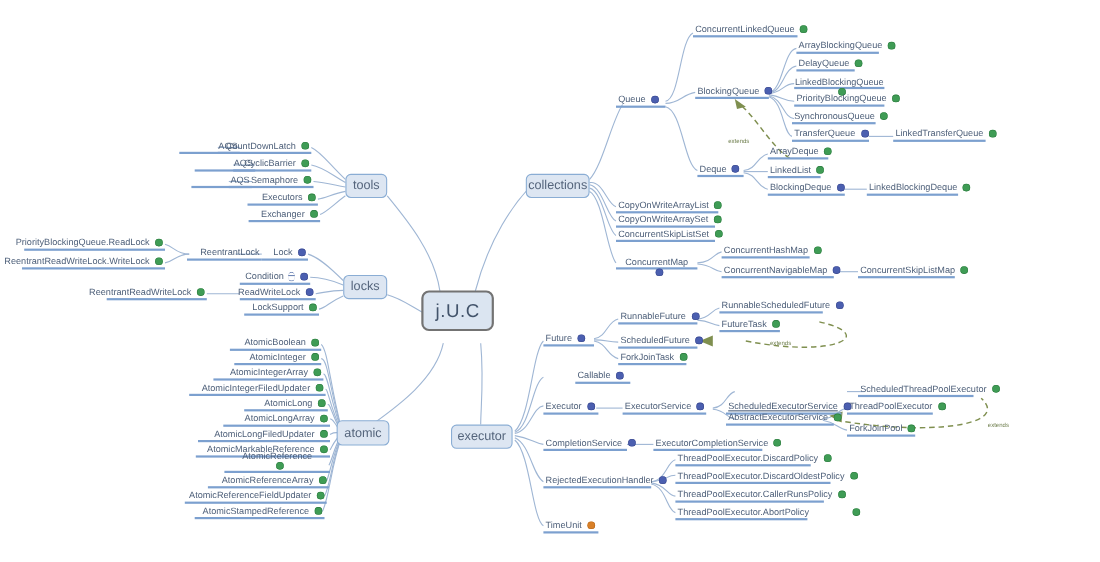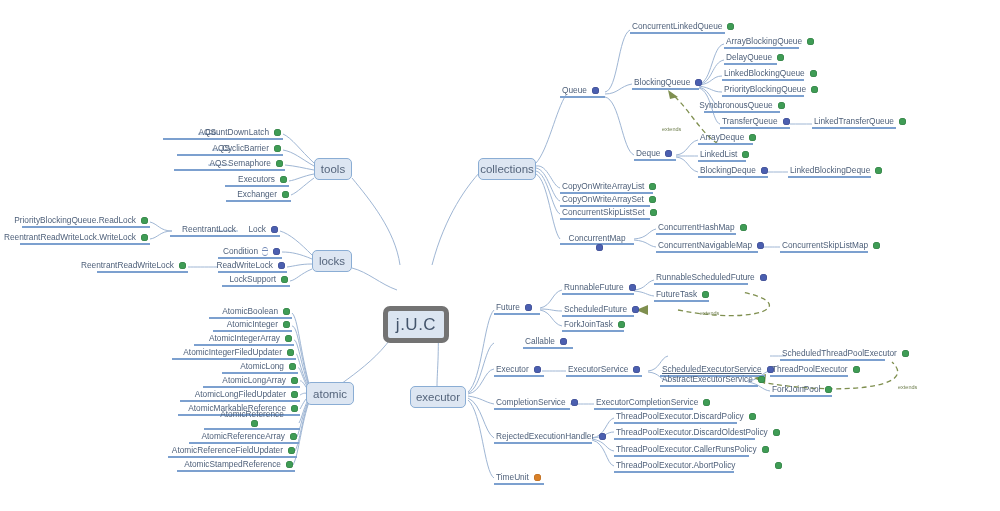--- a/index.html
+++ b/index.html
@@ -7,23 +7,23 @@
     width:1000px;height:511px;overflow:hidden;background:#ffffff;
     font-family:"Liberation Sans","DejaVu Sans",sans-serif;
     position:relative;
   }
   #canvas{position:absolute;left:0;top:0;width:1000px;height:511px;}
   svg.links{position:absolute;left:0;top:0;width:1000px;height:511px;pointer-events:none;}
 
   
   .root{
     position:absolute;box-sizing:border-box;
-    background:#dbe5f1;border:5px solid #737373;border-radius:7px;
+    background:#dbe5f1;border:2px solid #737373;border-radius:7px;
     color:#43546b;display:flex;align-items:center;justify-content:center;
-    font-size:17px;letter-spacing:.5px;margin-top:42px;
+    font-size:17px;letter-spacing:.5px;
   }
   
   .branch{
     position:absolute;box-sizing:border-box;
     background:#dde6f2;border:1px solid #8aadd4;border-radius:5px;
     color:#55657c;display:flex;align-items:center;justify-content:center;
     font-size:11.5px;
   }
   
   .topic{
@@ -322,29 +322,29 @@
     <span class="ico iface"></span>
   </div>
   <div class="topic" style="left:724px;top:36px;width:75px;">
     <span class="lbl">ArrayBlockingQueue</span>
     <span class="ico cls"></span>
   </div>
   <div class="topic" style="left:724px;top:52px;width:53px;">
     <span class="lbl">DelayQueue</span>
     <span class="ico cls"></span>
   </div>
-  <div class="topic" style="left:722px;top:68px;width:82px;">
+  <div class="topic" style="left:722px;top:68px;width:82px;flex-direction:column;">
     <span class="lbl">LinkedBlockingQueue</span>
     <span class="ico cls"></span>
   </div>
   <div class="topic" style="left:722px;top:84px;width:82px;">
     <span class="lbl">PriorityBlockingQueue</span>
     <span class="ico cls"></span>
   </div>
-  <div class="topic" style="left:704px;top:100px;width:76px;justify-content:center;">
+  <div class="topic" style="left:720px;top:100px;width:76px;">
     <span class="lbl">SynchronousQueue</span>
     <span class="ico cls"></span>
   </div>
   <div class="topic" style="left:720px;top:116px;width:70px;">
     <span class="lbl">TransferQueue</span>
     <span class="ico iface"></span>
   </div>
   <div class="topic" style="left:812px;top:116px;width:84px;">
     <span class="lbl">LinkedTransferQueue</span>
     <span class="ico cls"></span>

